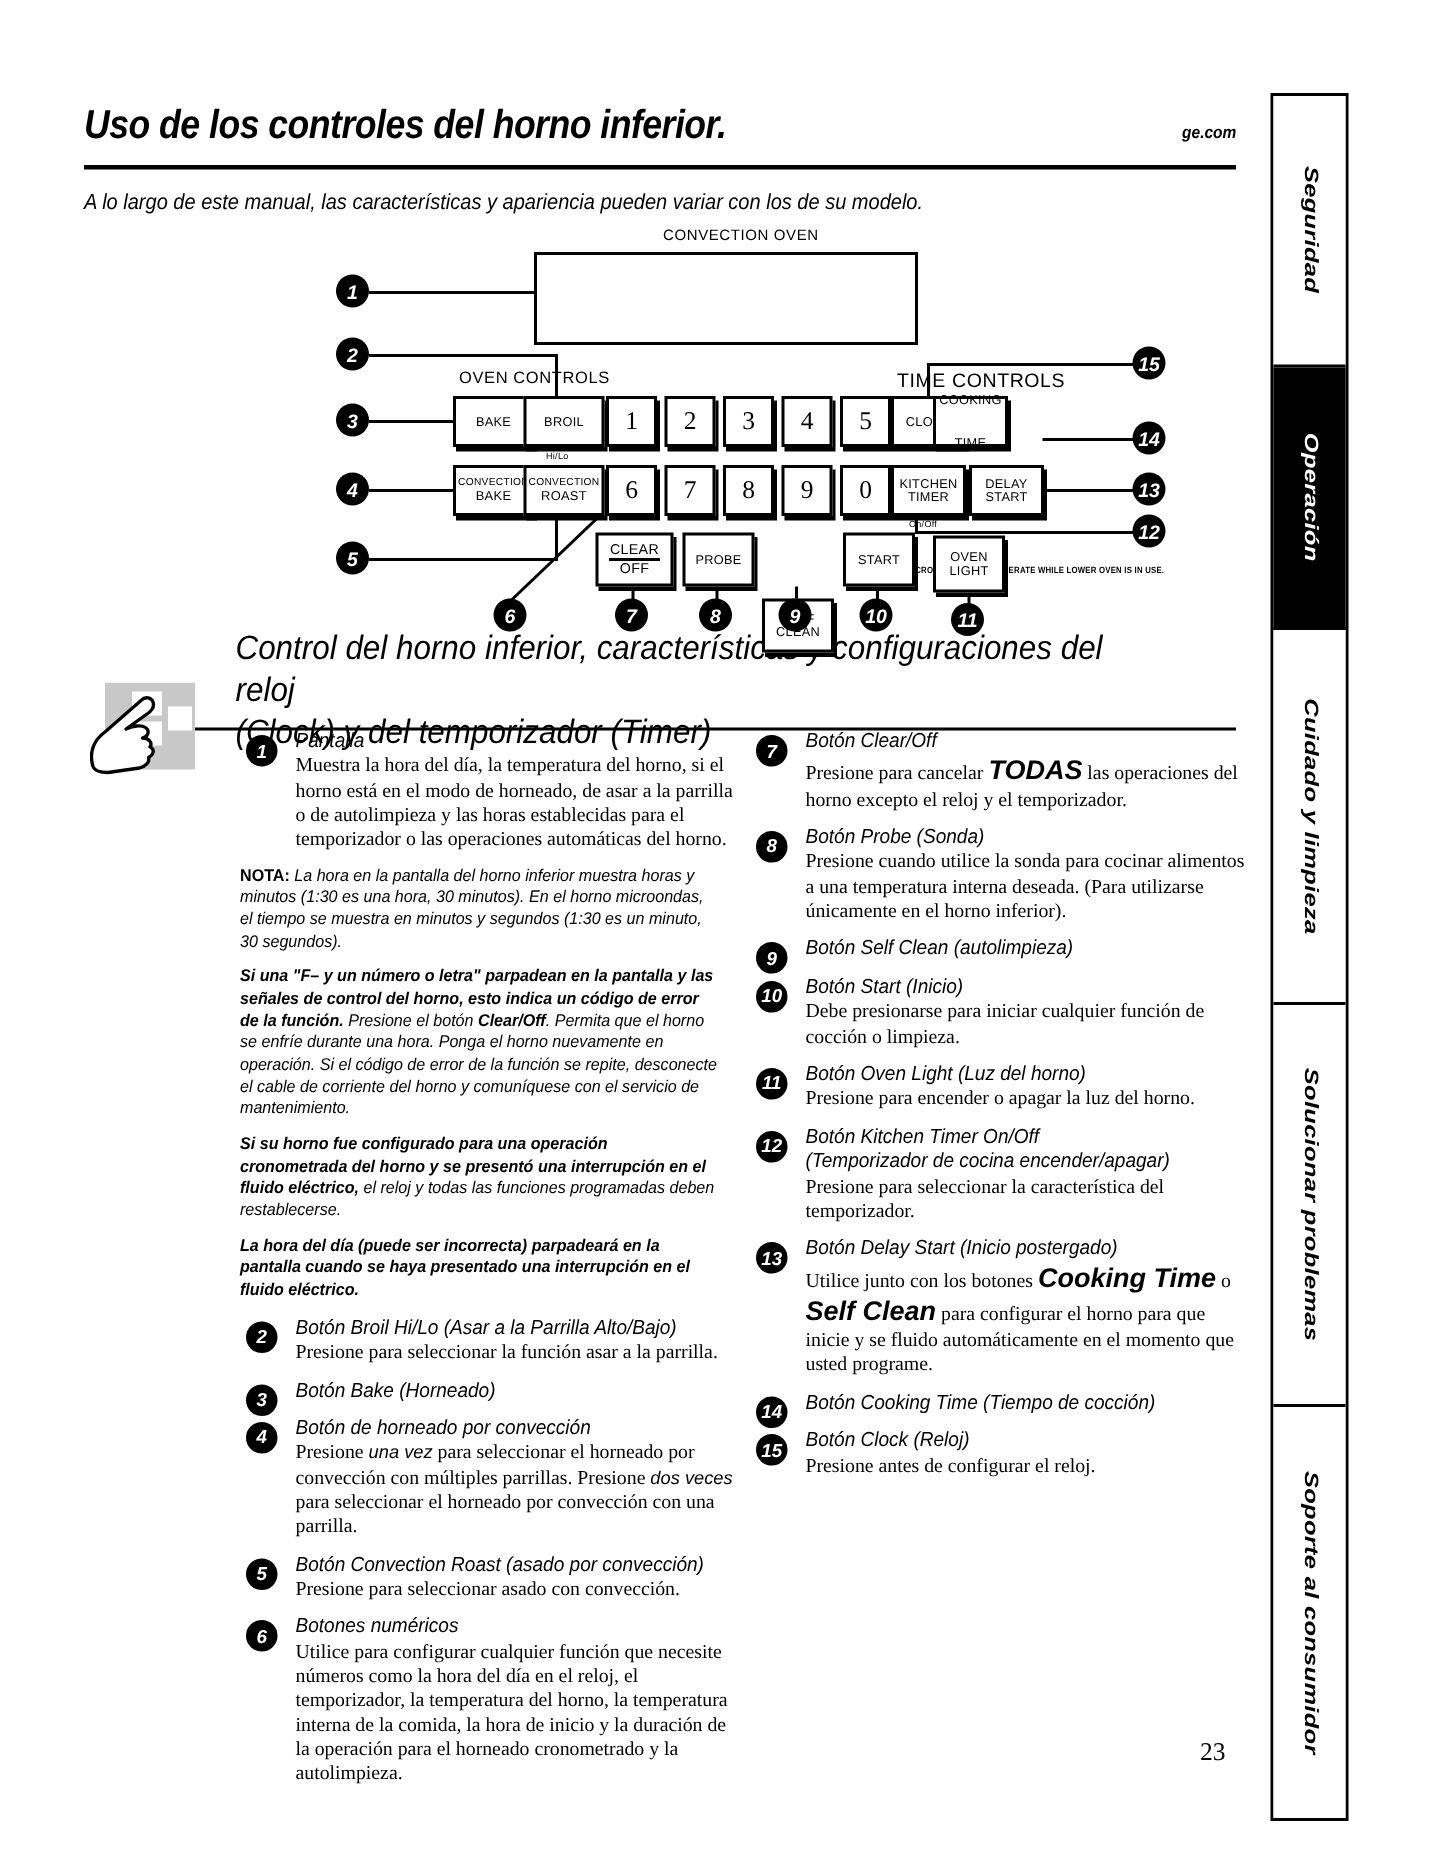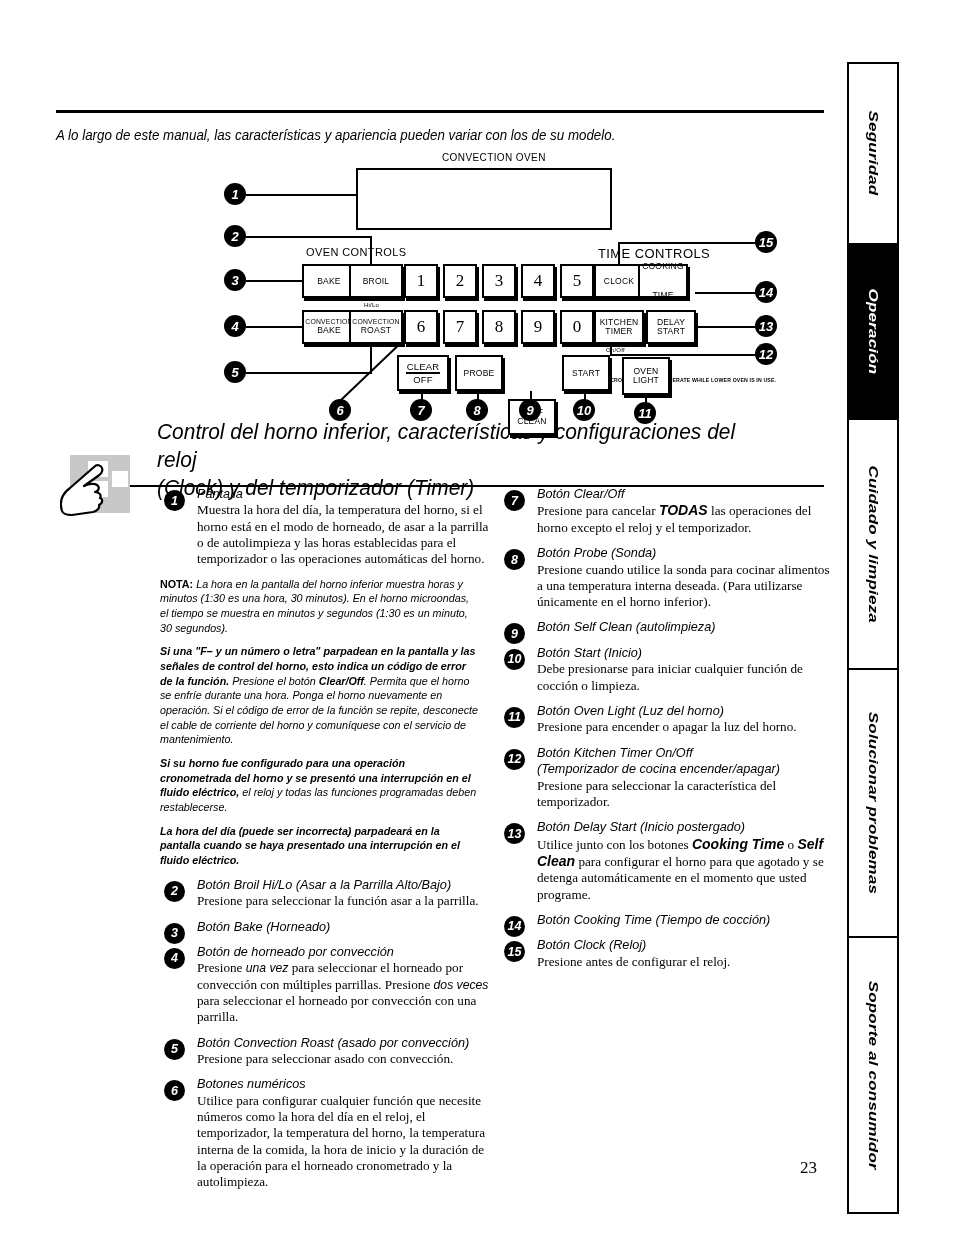--- a/index.html
+++ b/index.html
@@ -279,21 +279,21 @@
     transform: scaleX(0.94);
     transform-origin: left top;
     margin-bottom: 0px;
   }
   .item .item-body {
     font-family: "Liberation Serif", serif;
     font-size: 13.2px;
     line-height: 1.235;
   }
   .item .item-body i { font-family: "Liberation Sans", sans-serif; font-style: italic; font-size: 12.2px; }
-  .item .item-body b { font-family: "Liberation Sans", sans-serif; font-weight: bold; font-style: italic; font-size: 14px; }
+  .item .item-body b { font-family: "Liberation Sans", sans-serif; font-weight: bold; font-style: italic; font-size: 18px; }
 
   .note {
     font-family: "Liberation Sans", sans-serif;
     font-style: italic;
     font-size: 11.3px;
     line-height: 1.30;
     margin: 0 0 9px 0;
     transform: scaleX(0.95);
     transform-origin: left top;
   }
@@ -313,20 +313,24 @@
     top: 1158px;
     font-family: "Liberation Serif", serif;
     font-size: 17px;
   }
 </style>
 </head>
 <body>
 
 <div id="page">
 
+  <div id="header">
+    <h1 id="page-title">Uso de los controles del horno inferior.</h1>
+    <span id="site-url">ge.com</span>
+  </div>
   <div id="header-rule"></div>
   <div id="subtitle">A lo largo de este manual, las características y apariencia pueden variar con los de su modelo.</div>
 
   <div id="sidebar">
     <div class="tab" style="height:181px;">
       <span class="tab-label">Seguridad</span>
     </div>
     <div class="tab active" style="height:175px;">
       <span class="tab-label">Operación</span>
     </div>
@@ -415,21 +419,21 @@
     </div>
     <div class="key shadow" style="left:352px; top:205px; width:48px; height:36px;">
       <span class="ln">Start</span>
     </div>
 
     <div id="fineprint">✖ MICROWAVE FAN MAY OPERATE WHILE LOWER OVEN IS IN USE.</div>
 
     <div class="key shadow" style="left:384px; top:114px; width:50px; height:34px;">
       <span class="ln">Clock</span>
     </div>
-    <div class="key shadow" style="left:428px; top:114px; width:50px; height:34px;gap:20px;">
+    <div class="key shadow" style="left:412px; top:114px; width:50px; height:34px;gap:20px;">
       <span class="ln">Cooking</span>
       <span class="ln">Time</span>
     </div>
     <div class="key shadow" style="left:384px; top:160px; width:50px; height:34px;">
       <span class="ln">Kitchen</span>
       <span class="ln">Timer</span>
     </div>
     <div class="key shadow" style="left:436px; top:160px; width:50px; height:34px;">
       <span class="ln">Delay</span>
       <span class="ln">Start</span>
@@ -588,21 +592,21 @@
     <div class="item">
       <span class="bullet">12</span>
       <div class="item-title">Botón Kitchen Timer On/Off</div>
       <div class="item-title">(Temporizador de cocina encender/apagar)</div>
       <div class="item-body">Presione para seleccionar la característica del temporizador.</div>
     </div>
 
     <div class="item">
       <span class="bullet">13</span>
       <div class="item-title">Botón Delay Start (Inicio postergado)</div>
-      <div class="item-body"><span>Utilice junto con los botones </span><b>Cooking Time</b><span> o </span><b>Self Clean</b><span> para configurar el horno para que agotado y se detenga automáticamente en el momento que usted programe.</span></div>
+      <div class="item-body"><span>Utilice junto con los botones </span><b>Cooking Time</b><span> o </span><b>Self Clean</b><span> para configurar el horno para que inicie y se fluido automáticamente en el momento que usted programe.</span></div>
     </div>
 
     <div class="item">
       <span class="bullet">14</span>
       <div class="item-title">Botón Cooking Time (Tiempo de cocción)</div>
     </div>
 
     <div class="item">
       <span class="bullet">15</span>
       <div class="item-title">Botón Clock (Reloj)</div>

